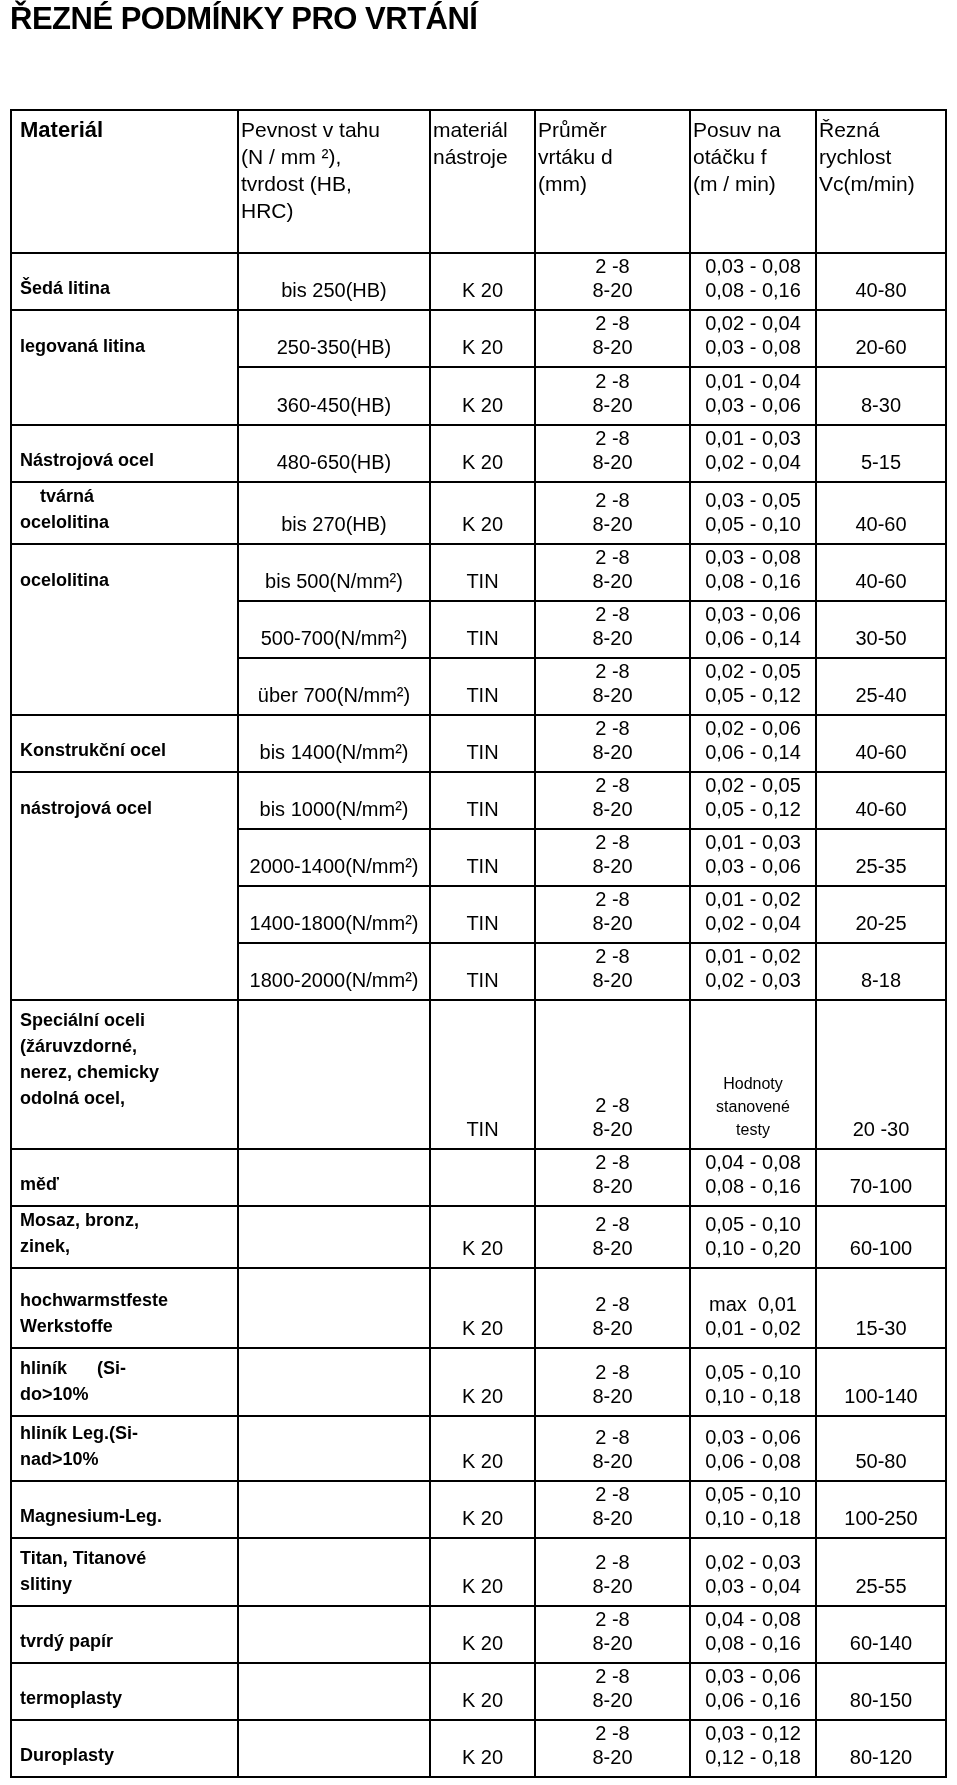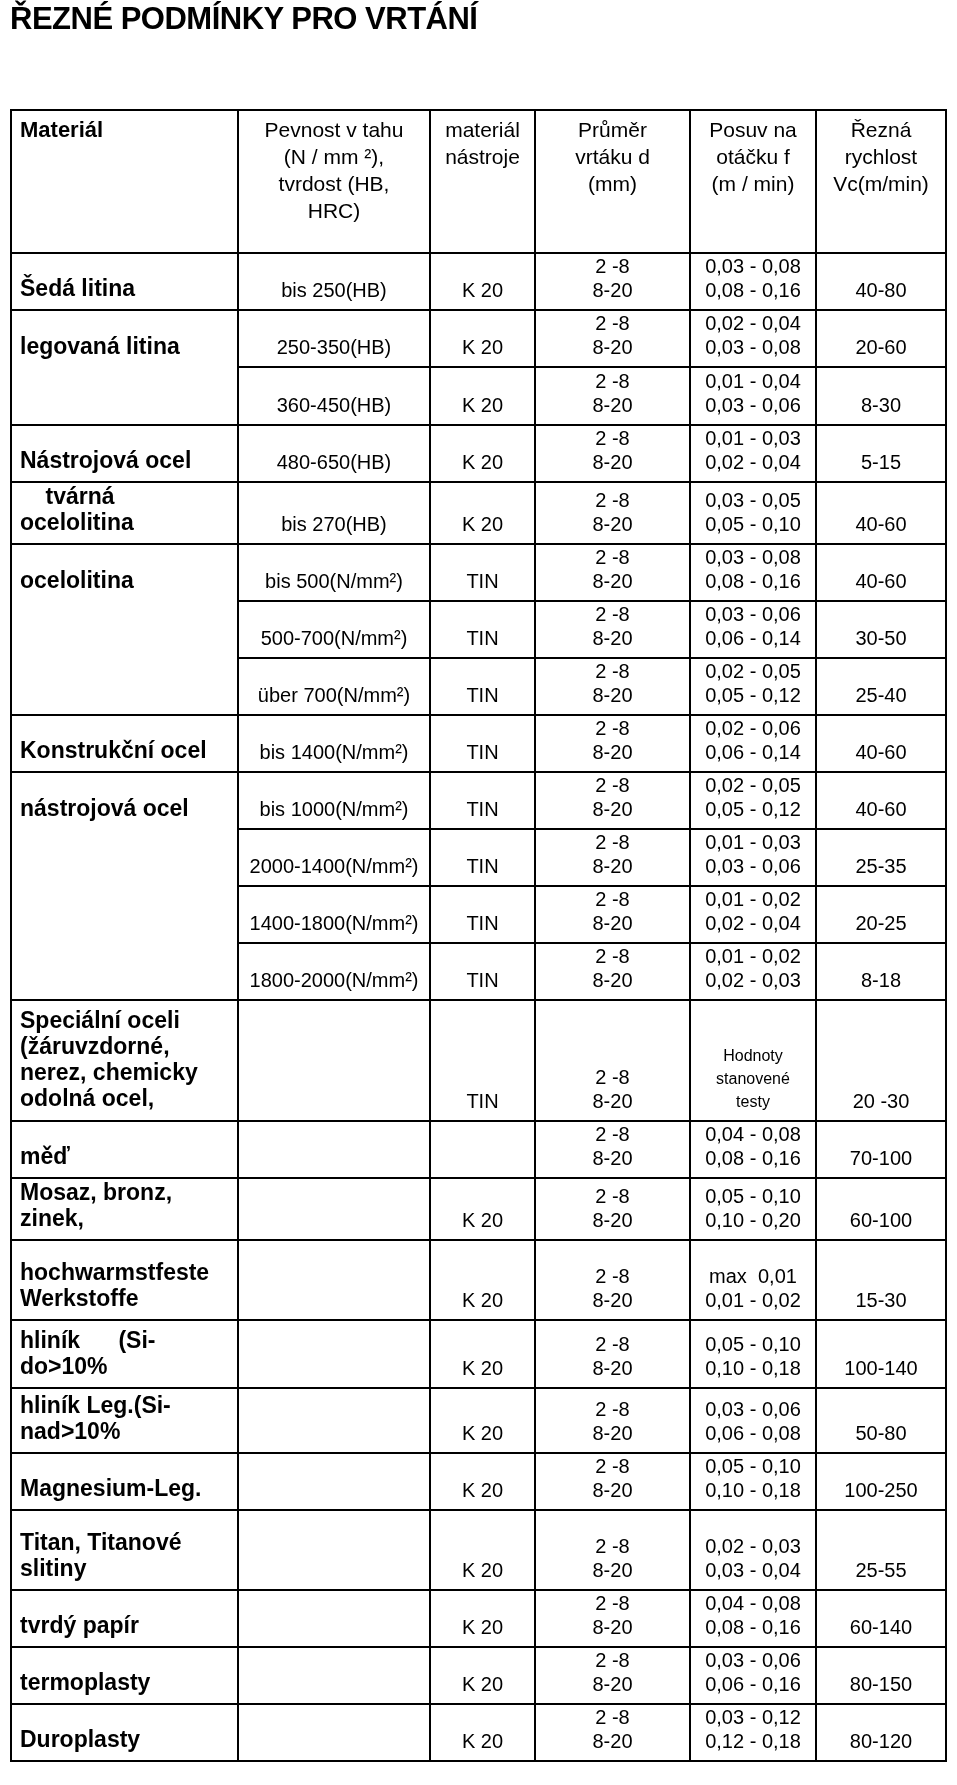--- a/index.html
+++ b/index.html
@@ -16,28 +16,28 @@
   }
   table.cut {
     border-collapse: collapse; table-layout: fixed;
     width: 935px; margin-top: 72px;
     border: 2px solid #000;
   }
   th, td { border: 2px solid #000; overflow: hidden; }
   thead tr { height: 143px; }
   th {
     font-weight: 400; font-size: 21px; line-height: 27px;
-    text-align: center; vertical-align: top;
+    text-align: left; vertical-align: top;
     padding: 5px 2px 0; white-space: pre-wrap;
   }
   th.left-header {
     text-align: left; font-weight: 700; font-size: 22px; padding-left: 8px;
   }
   td.material {
-    font-weight: 700; font-size: 23px; line-height: 26px;
+    font-weight: 700; font-size: 18px; line-height: 26px;
     text-align: left; vertical-align: bottom;
     padding: 0 4px 8px 8px; white-space: pre-wrap;
   }
   td.material.merged { vertical-align: top; padding-top: 22px; }
   td.material.vtop   { vertical-align: top; padding-top: 6px; }
   td.data {
     font-size: 20px; line-height: 24px;
     text-align: center; vertical-align: bottom;
     padding: 0 2px 7px; white-space: pre-wrap;
   }
@@ -197,21 +197,21 @@
         </tr>
         <tr style="height: 52px;">
           <td class="data">1800-2000(N/mm²)</td>
           <td class="data">TIN</td>
           <td class="data">2 -8
 8-20</td>
           <td class="data">0,01 - 0,02
 0,02 - 0,03</td>
           <td class="data">8-18</td>
         </tr>
-        <tr style="height: 121px;">
+        <tr style="height: 149px;">
           <td class="material vtop" rowspan="1">Speciální oceli
 (žáruvzdorné,
 nerez, chemicky
 odolná ocel,</td>
           <td class="data"></td>
           <td class="data">TIN</td>
           <td class="data">2 -8
 8-20</td>
           <td class="data small">Hodnoty
 stanovené
@@ -275,21 +275,21 @@
         <tr style="height: 54px;">
           <td class="material" rowspan="1">Magnesium-Leg.</td>
           <td class="data"></td>
           <td class="data">K 20</td>
           <td class="data">2 -8
 8-20</td>
           <td class="data">0,05 - 0,10
 0,10 - 0,18</td>
           <td class="data">100-250</td>
         </tr>
-        <tr style="height: 80px;">
+        <tr style="height: 68px;">
           <td class="material" rowspan="1">Titan, Titanové
 slitiny</td>
           <td class="data"></td>
           <td class="data">K 20</td>
           <td class="data">2 -8
 8-20</td>
           <td class="data">0,02 - 0,03
 0,03 - 0,04</td>
           <td class="data">25-55</td>
         </tr>

